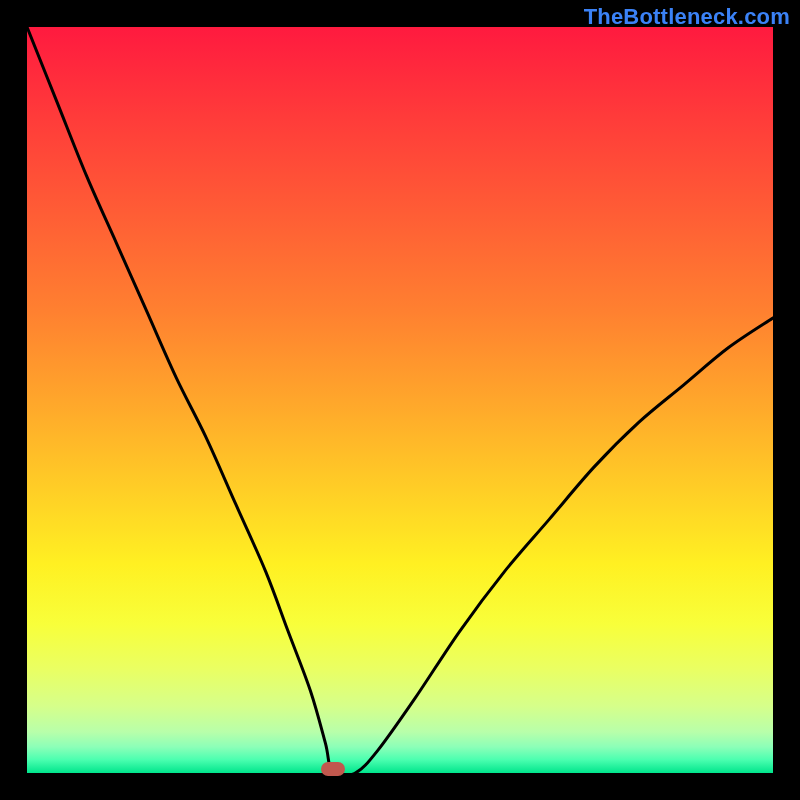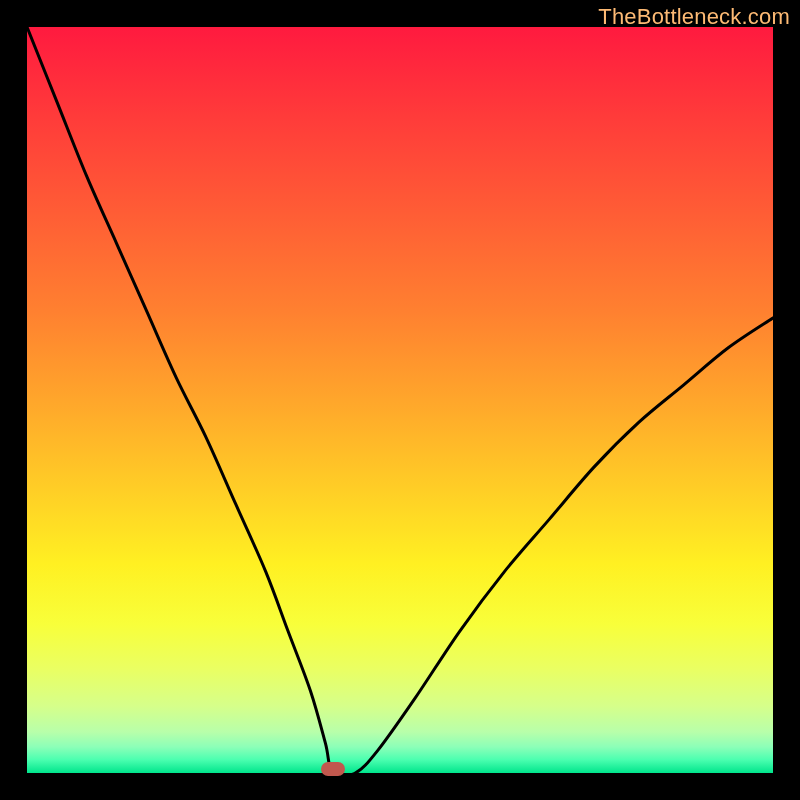--- a/index.html
+++ b/index.html
@@ -23,23 +23,23 @@
     position: absolute;
     left: 0;
     top: 0;
     width: 746px;
     height: 746px;
   }
   .watermark {
     position: absolute;
     top: 4px;
     right: 10px;
-    color: #fdba74;
+    color: #3b82f6;
     font-size: 22px;
-    font-weight: 400;
+    font-weight: 700;
     letter-spacing: 0.2px;
     pointer-events: none;
     text-align: right;
   }
   .marker {
     position: absolute;
     width: 24px;
     height: 14px;
     border-radius: 7px;
     background: #c1584e;

